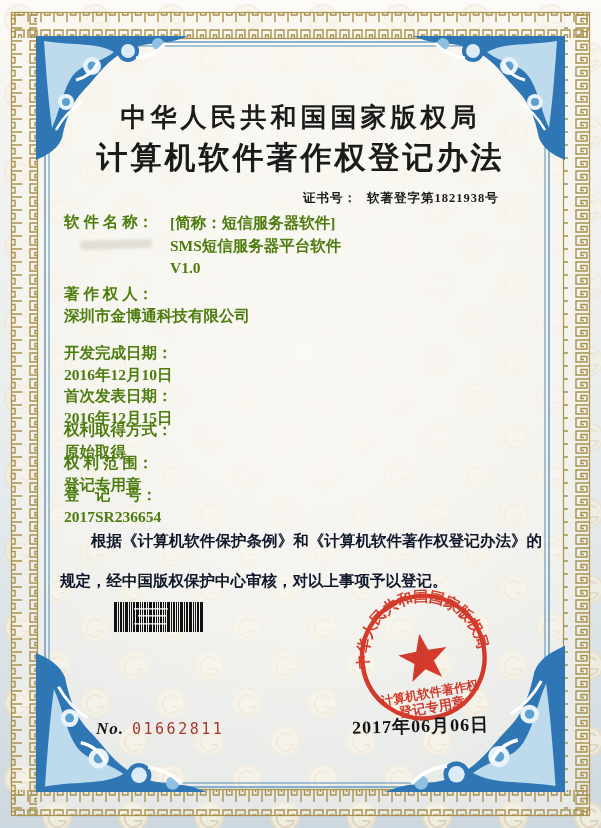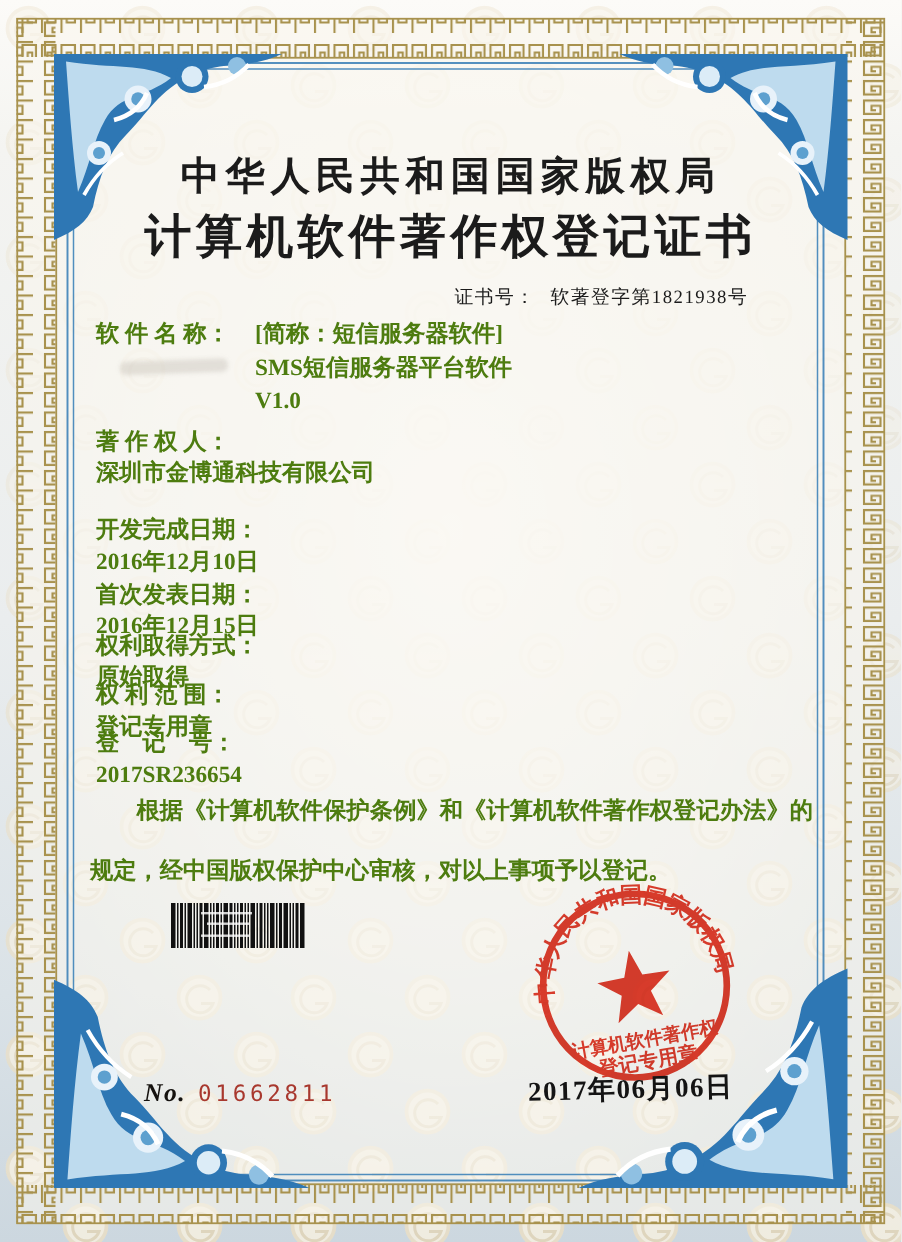--- a/index.html
+++ b/index.html
@@ -8,31 +8,31 @@
     font-family:"Liberation Serif","DejaVu Serif",serif;
     background:#f4f2ee;
   }
   #bg-svg{position:absolute;left:0;top:0;z-index:0;}
   .layer{position:absolute;z-index:2;color:#1b1b1b;}
 
   .authority{left:0;top:100px;width:601px;text-align:center;
     font-size:26px;font-weight:700;letter-spacing:4px;}
   .main-title{left:0;top:137px;width:601px;text-align:center;
     font-size:31px;font-weight:700;letter-spacing:3px;}
-  .cert-no{left:303px;top:190px;font-size:12.5px;font-weight:400;letter-spacing:1px;}
+  .cert-no{left:303px;top:190px;font-size:12.5px;font-weight:700;letter-spacing:1px;}
   .cert-no .gap{display:inline-block;width:10px;}
 
   .field-row{position:absolute;left:64px;font-size:15.5px;font-weight:700;
     color:#4d7c0f;white-space:nowrap;}
   .flabel{display:inline-block;width:106px;vertical-align:top;}
   .fvalue{display:inline-block;vertical-align:top;}
   .vline{display:block;line-height:22.5px;}
 
   .statement{left:60px;top:521px;width:482px;font-size:15.5px;font-weight:600;
-    line-height:40px;text-indent:2em;text-align:justify;color:#4d7c0f;}
+    line-height:40px;text-indent:2em;text-align:justify;color:#0f172a;}
 
   .smudge{left:80px;top:240px;width:72px;height:9px;z-index:1;
     background:rgba(168,162,150,0.28);filter:blur(1.5px);transform:rotate(-2deg);
     border-radius:4px;}
 
   .barcode-wrap{left:114px;top:602px;z-index:2;}
 
   .serial{left:96px;top:719px;font-size:17px;z-index:2;}
   .serial .prefix{font-weight:700;font-style:italic;color:#15120f;letter-spacing:1px;margin-top:37px;}
   .serial .number{font-family:"DejaVu Sans Mono","Liberation Mono",monospace;
@@ -125,21 +125,21 @@
   <g>
     <use href="#corner-orn" transform="translate(36,792) scale(1.12,-1.12)"></use>
   </g>
   <g>
     <use href="#corner-orn" transform="translate(565,792) scale(-1.18,-1.18)"></use>
   </g>
 </svg>
 
 <div class="layer authority">中华人民共和国国家版权局</div>
 
-<div class="layer main-title">计算机软件著作权登记证书</div>
+<div class="layer main-title">计算机软件著作权登记办法</div>
 
 <div class="layer cert-no">
   <span>证书号：</span><span class="gap"></span><span>软著登字第1821938号</span>
 </div>
 
 <div class="layer smudge"></div>
 
 <div class="field-row layer" style="top:212px">
   <span class="flabel">软 件 名 称：</span><span class="fvalue">
     <span class="vline">[简称：短信服务器软件]</span>

